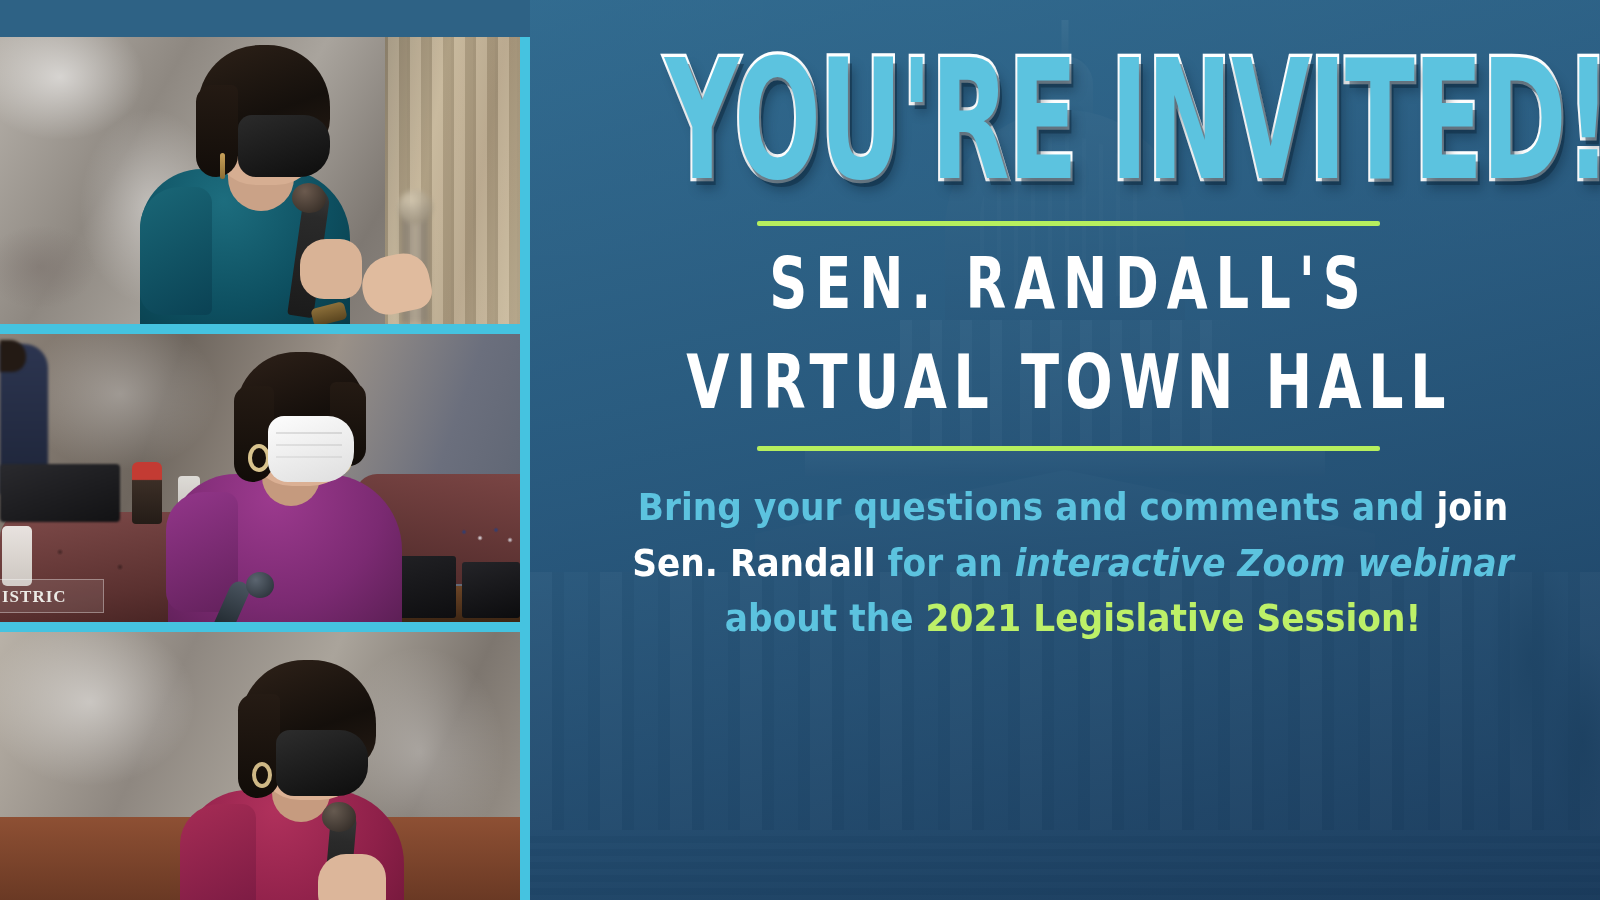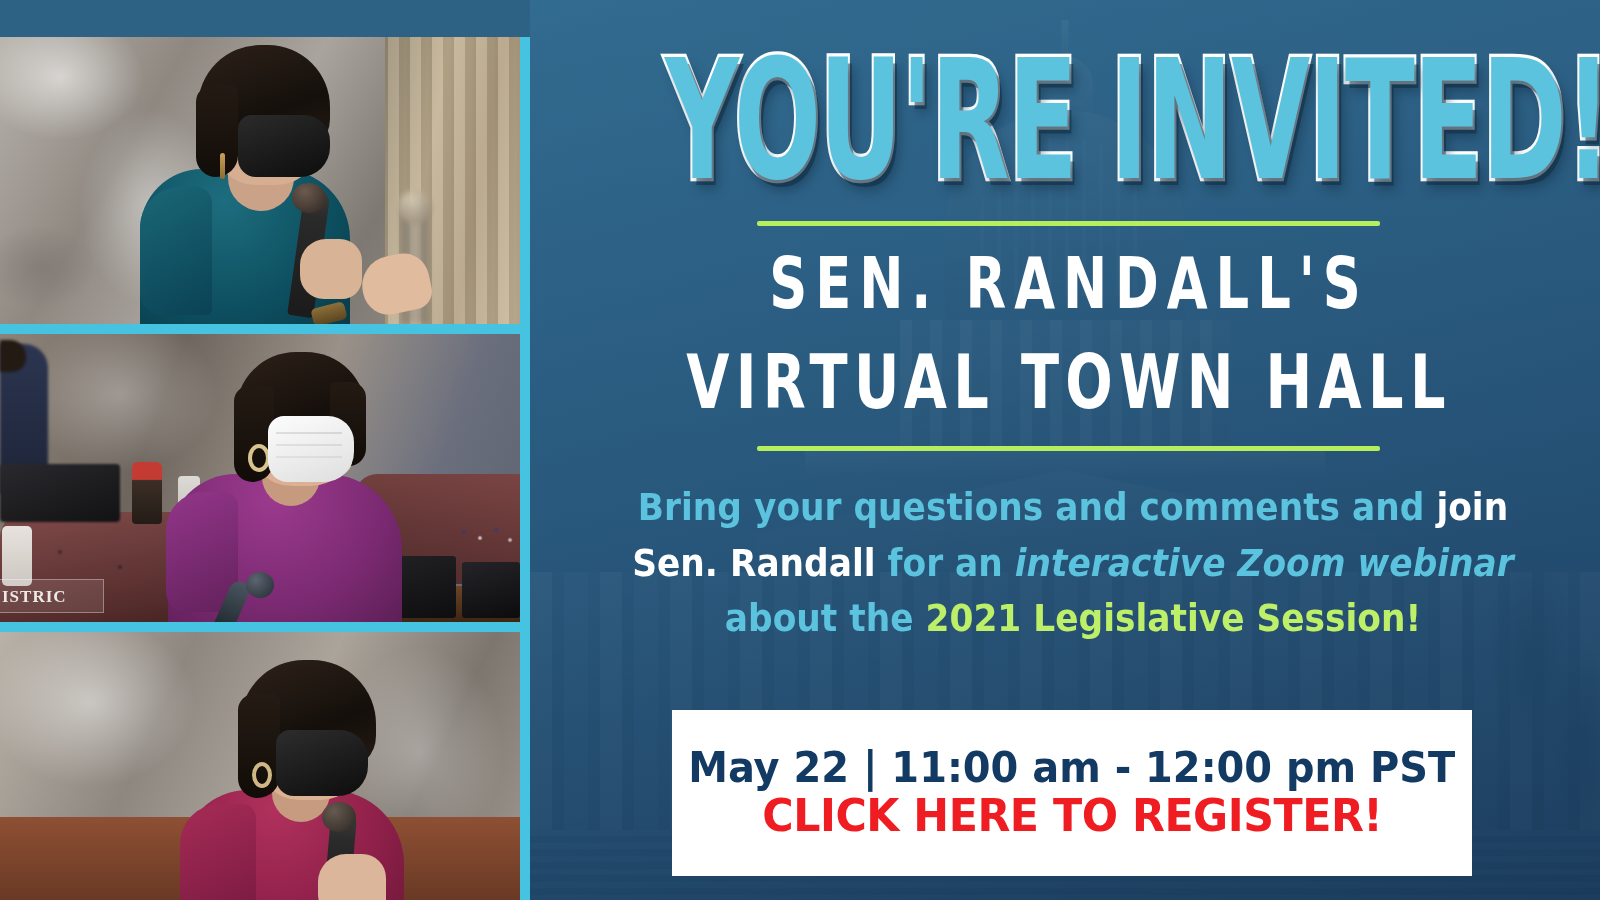--- a/index.html
+++ b/index.html
@@ -637,20 +637,16 @@
       <div class="subhead subhead-2">VIRTUAL TOWN HALL</div>
 
       <div class="rule rule-bottom"></div>
 
       <div class="body-copy">
         <span>Bring your questions and comments and </span><span class="w">join</span><br>
         <span class="w">Sen. Randall</span><span> for an </span><span class="it">interactive Zoom webinar</span><br>
         <span>about the </span><span class="g">2021 Legislative Session!</span>
       </div>
 
-      <div class="infobox">
-        <div class="date">May 22 | 11:00 am - 12:00 pm PST</div>
-        <a class="cta" href="#">CLICK HERE TO REGISTER!</a>
-      </div>
 
     </div>
   </div>
 </div>
 
 </body></html>

